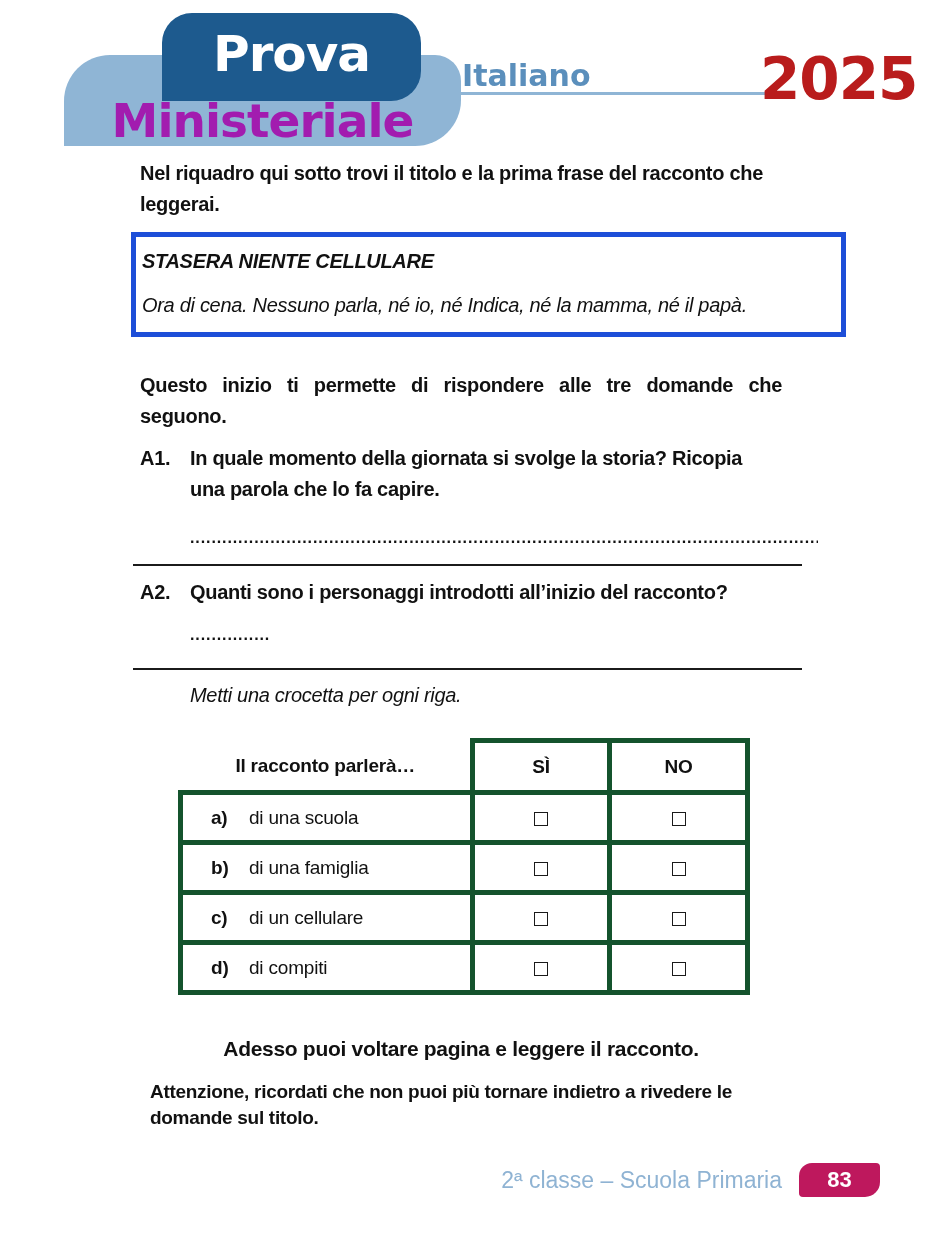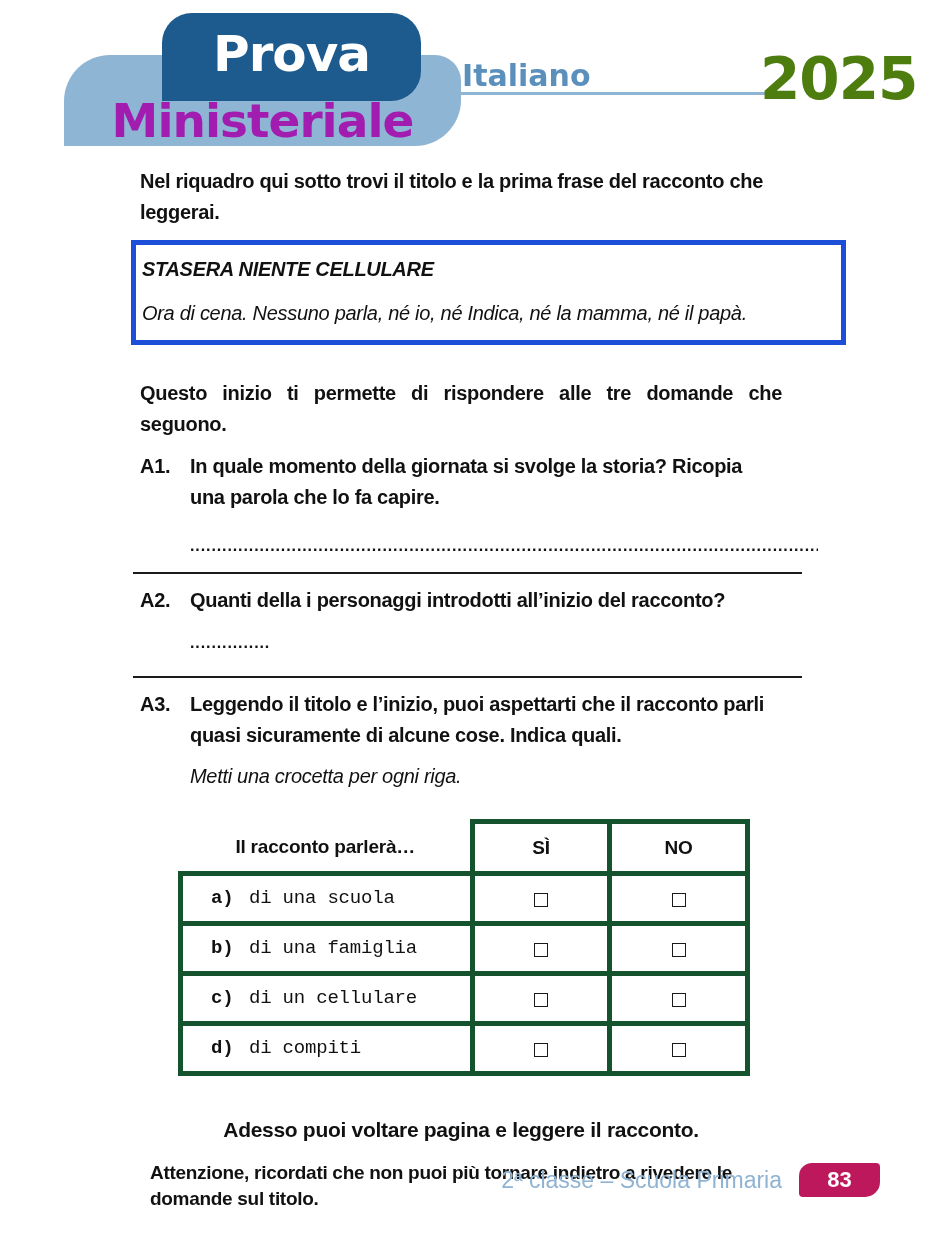--- a/index.html
+++ b/index.html
@@ -40,26 +40,26 @@
     font-family:"DejaVu Sans", sans-serif;
     font-size:30px; font-weight:bold; color:#5b8fbc; letter-spacing:0;
   }
   .header-line {
     position:absolute; left:452px; top:92px; width:316px; height:3px;
     background:#8fb5d5;
   }
   .year {
     position:absolute; left:760px; top:50px;
     font-family:"DejaVu Sans", sans-serif;
-    font-size:58px; font-weight:bold; color:#4d7c0f; line-height:1;
+    font-size:58px; font-weight:bold; color:#b91c1c; line-height:1;
     letter-spacing:-1px;
   }
   
   .content {
-    position:absolute; left:0; top:16px; width:862px;
+    position:absolute; left:0; top:8px; width:862px;
     padding:150px 80px 0 140px;
     font-size:20px; letter-spacing:-0.3px; line-height:31px;
   }
   .intro { font-weight:bold; }
   .title-box {
     margin:12px 0 0 -9px; width:715px;
     border:5px solid #1d4ed8;
     text-align:left; padding:9px 6px 11px 6px;
   }
   .title-box .story-title { font-weight:bold; font-style:italic; }
@@ -85,21 +85,21 @@
     border-collapse:collapse; margin:27px 0 0 38px;
     font-size:19px; letter-spacing:-0.2px;
   }
   .choice-table th, .choice-table td { border:5px solid #14532d; }
   .choice-table th { font-weight:bold; height:52px; text-align:center; }
   .choice-table th.no-border { border-top:none; border-left:none; }
   .choice-table td { height:50px; }
   .col-desc { width:292px; }
   .col-si { width:137px; }
   .col-no { width:138px; }
-  .cell-desc { padding-left:28px;font-family:Liberation Mono, monospace; }
+  .cell-desc { padding-left:28px; }
   .row-letter { font-weight:bold; display:inline-block; width:38px; }
   .cell-check { text-align:center; }
   .checkbox {
     display:inline-block; width:14px; height:14px;
     border:1.5px solid #1a1a1a; background:#fff; vertical-align:middle;
   }
   
   .turn-page { font-weight:bold; text-align:center; font-size:21px; margin-top:38px; }
   .warning { font-weight:bold; font-size:19px; line-height:26px; margin:15px 0 0 10px; width:660px; }
   
@@ -142,29 +142,25 @@
 
     <div class="question">
       <span class="q-label">A1.</span>
       <span class="q-text">In quale momento della giornata si svolge la storia? Ricopia una parola che lo fa capire.</span>
     </div>
     <div class="answer-dots">..........................................................................................................................................................</div>
     <hr class="rule">
 
     <div class="question">
       <span class="q-label">A2.</span>
-      <span class="q-text">Quanti della i personaggi introdotti all’inizio del racconto?</span>
+      <span class="q-text">Quanti sono i personaggi introdotti all’inizio del racconto?</span>
     </div>
     <div class="answer-dots short">...............</div>
     <hr class="rule r2">
 
-    <div class="question">
-      <span class="q-label">A3.</span>
-      <span class="q-text">Leggendo il titolo e l’inizio, puoi aspettarti che il racconto parli quasi sicuramente di alcune cose. Indica quali.</span>
-    </div>
     <p class="instruction">Metti una crocetta per ogni riga.</p>
 
     <table class="choice-table">
       <colgroup>
           <col class="col-desc">
           <col class="col-si">
           <col class="col-no">
         </colgroup>
       <tbody>
           <tr>

